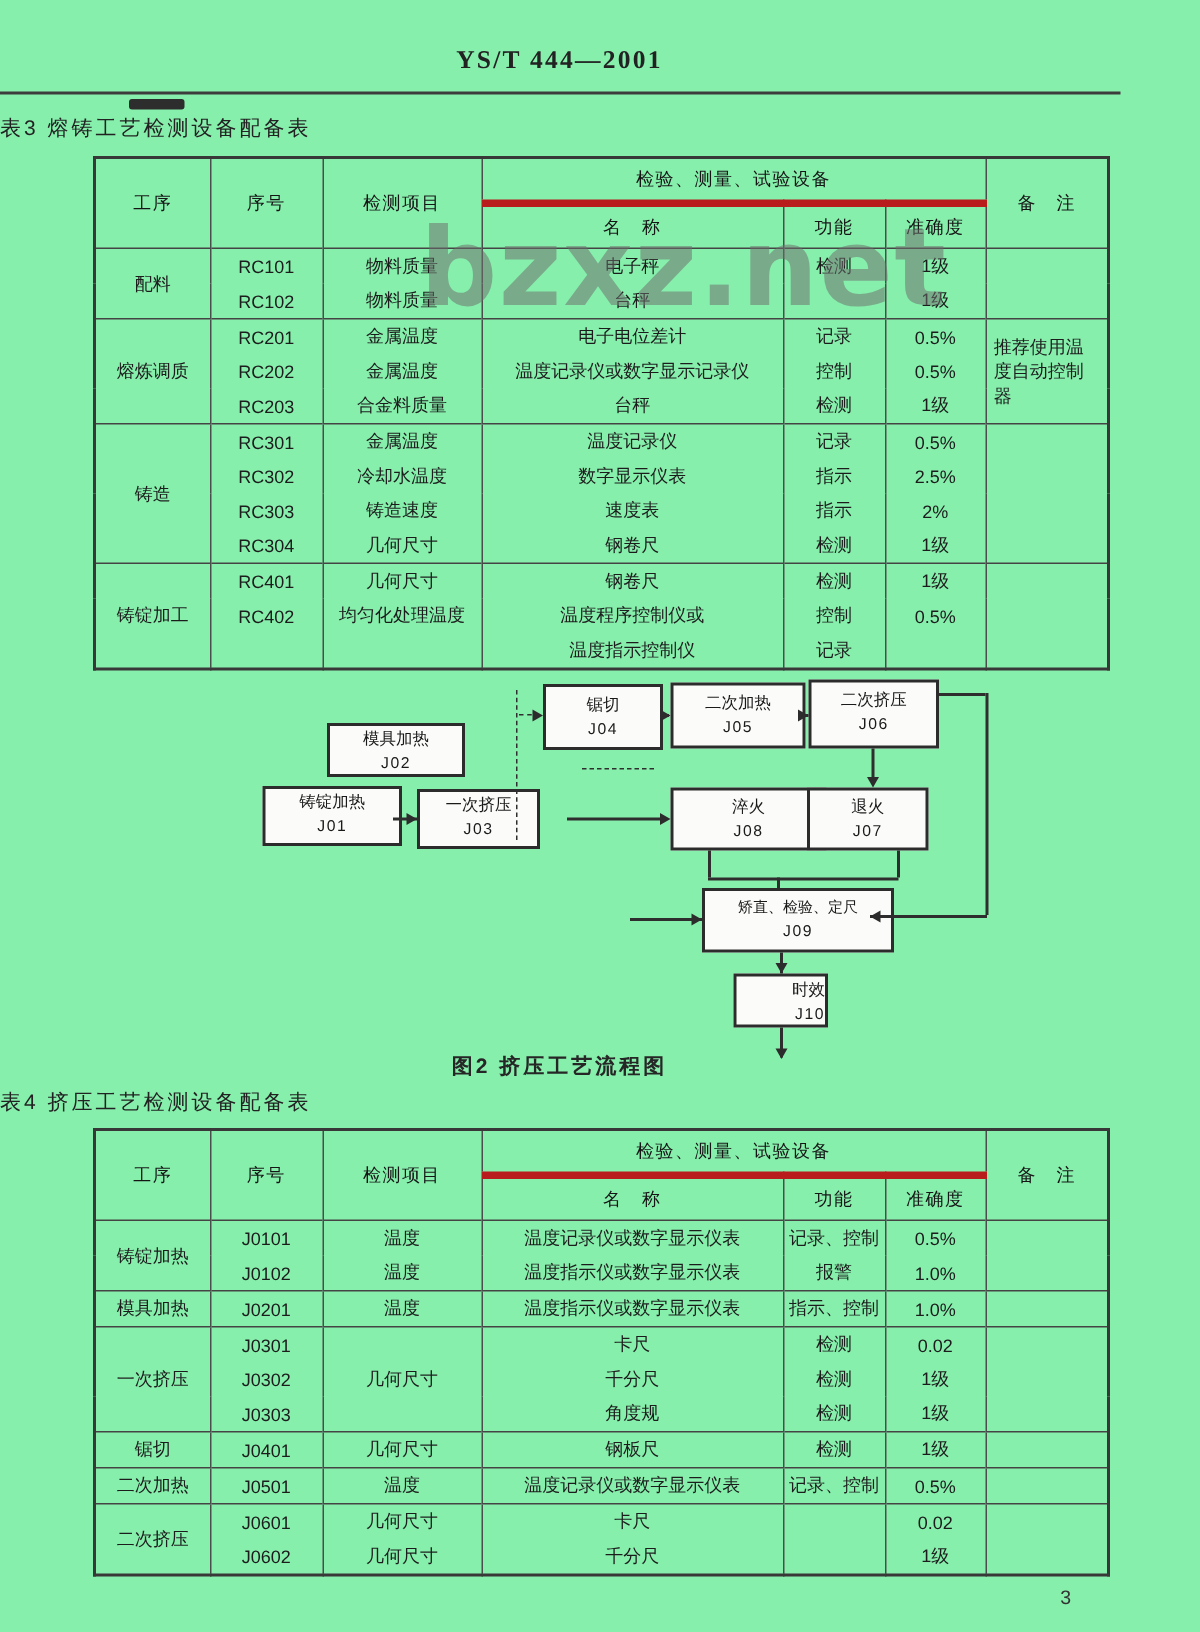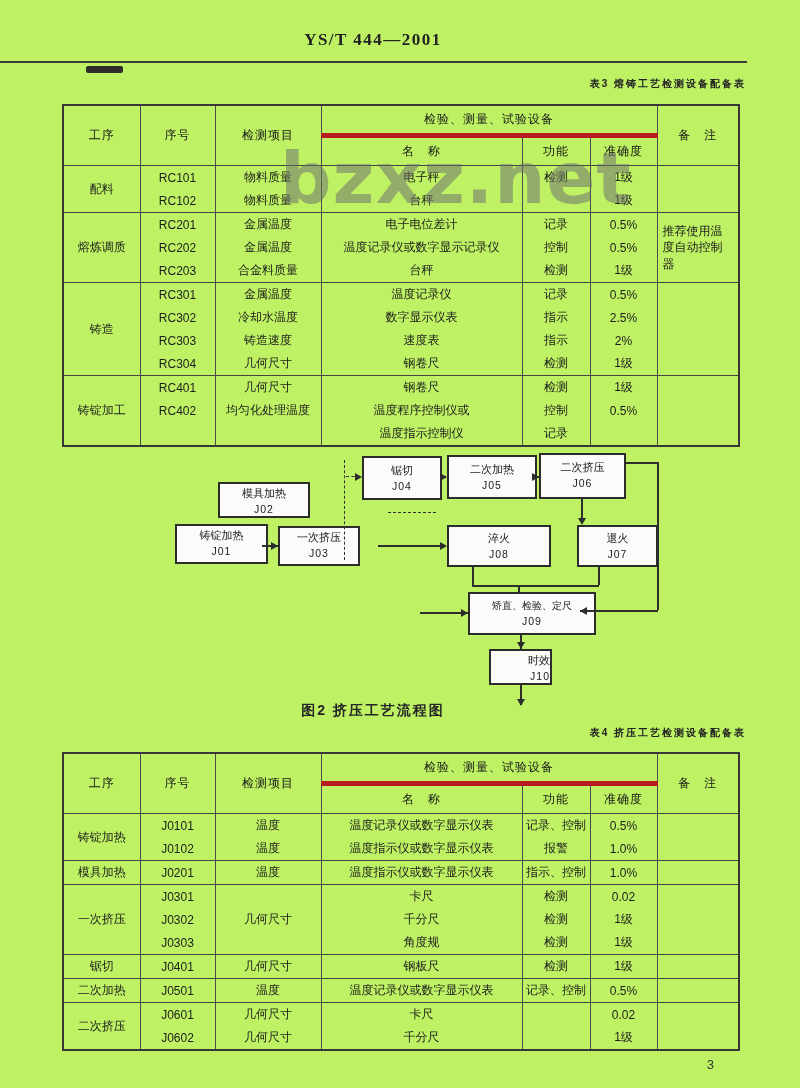--- a/index.html
+++ b/index.html
@@ -2,32 +2,32 @@
 <html><head>
 <meta charset="utf-8">
 <style>
   html,body{margin:0;padding:0;}
   body{
     width:800px;height:1088px;position:relative;overflow:hidden;
     background:#f6f6f4;
     font-family:"Liberation Sans",sans-serif;
     color:#1e1e1e;
   }
-  .page{position:absolute;inset:0;background:#bef264;}
+  .page{position:absolute;inset:0;background:#86efac;}
 
   .doc-title{
     position:absolute;top:30px;left:0;width:746px;text-align:center;
     font-family:"Liberation Serif",serif;font-size:17px;font-weight:bold;letter-spacing:1.5px;color:#222;
   }
   .head-rule{position:absolute;top:61px;left:0;width:747px;height:2px;background:#3c3c3c;}
   .blob{position:absolute;top:66px;left:86px;width:37px;height:7px;background:#2d2d2d;border-radius:2px;}
 
   .tbl-title{
-    position:absolute;left:0;width:746px;text-align:right;
-    font-size:10px;font-weight:700;letter-spacing:2px;color:#222;
+    position:absolute;left:0;width:746px;text-align:left;
+    font-size:14px;font-weight:400;letter-spacing:2px;color:#222;
   }
   .t3-title{top:77px;}
   .t4-title{top:726px;}
   .fig-caption{
     position:absolute;top:702px;left:0;width:746px;text-align:center;
     font-size:14px;font-weight:600;letter-spacing:2px;color:#262626;
   }
 
   table.spec{
     position:absolute;left:62px;width:676px;border-collapse:collapse;table-layout:fixed;
@@ -232,21 +232,21 @@
       <div class="code">J05</div>
     </div>
     <div class="fbox" style="left:539px;top:3px;width:87px;height:46px;padding-top:5px;">
       <div>二次挤压</div>
       <div class="code">J06</div>
     </div>
     <div class="fbox" style="left:447px;top:75px;width:104px;height:42px;padding-top:4px;">
       <div>淬火</div>
       <div class="code">J08</div>
     </div>
-    <div class="fbox" style="left:538px;top:75px;width:81px;height:42px;padding-top:4px;margin-left:39px;">
+    <div class="fbox" style="left:538px;top:75px;width:81px;height:42px;padding-top:4px;">
       <div>退火</div>
       <div class="code">J07</div>
     </div>
     <div class="fbox wide" style="left:468px;top:142px;width:128px;height:43px;padding-top:5px;">
       <div>矫直、检验、定尺</div>
       <div class="code">J09</div>
     </div>
     <div class="fbox" style="left:489px;top:199px;width:63px;height:36px;text-align:right;">
       <div>时效</div>
       <div class="code">J10</div>

